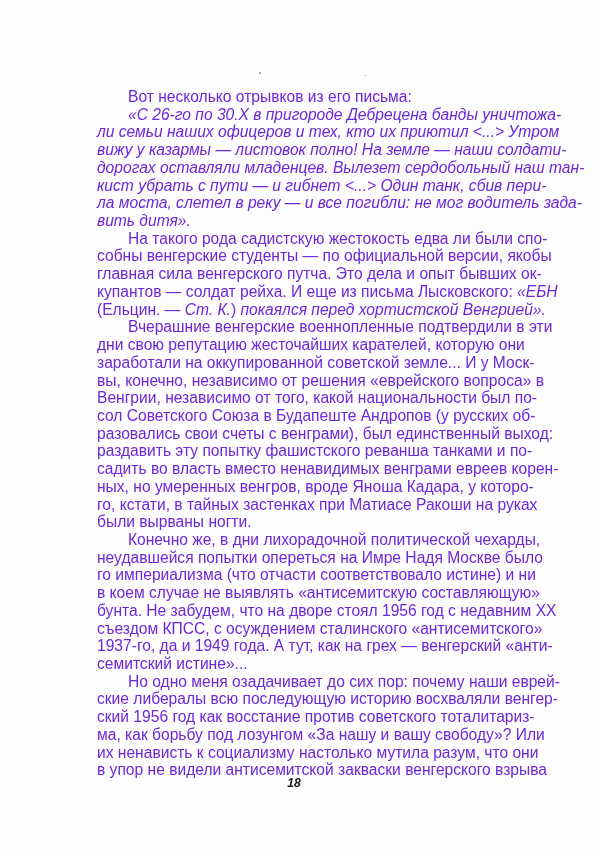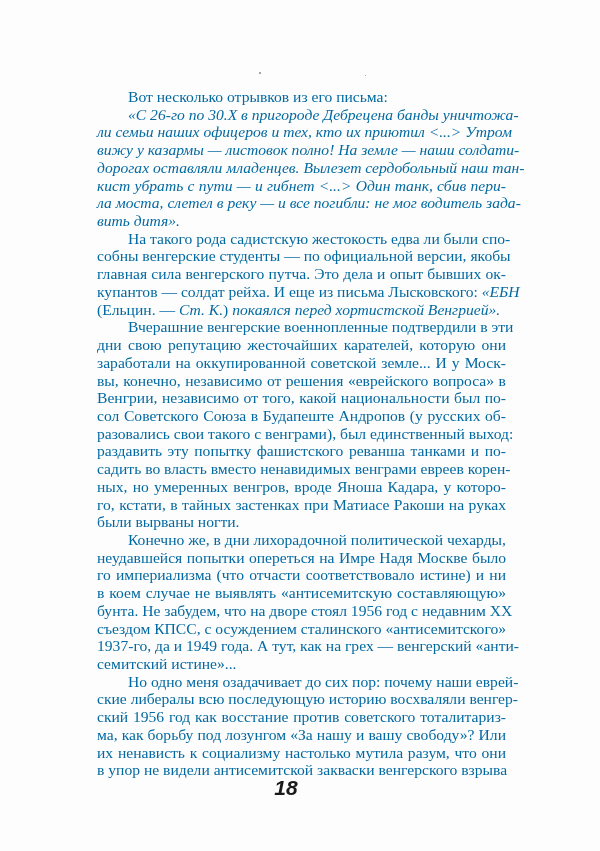--- a/index.html
+++ b/index.html
@@ -1,31 +1,31 @@
 <!DOCTYPE html>
 <html><head>
 <meta charset="utf-8">
 <style>
   html, body { margin:0; padding:0; }
   body { width:600px; height:851px; background:#ffffff; position:relative; overflow:hidden; }
   .page { position:absolute; left:0; top:0; width:600px; height:851px; background:#fdfdfd; }
   .textblock { position:absolute; left:97px; top:88px; width:409px; }
   .line {
-    font-family: Liberation Serif, serif;
+    font-family: Liberation Sans, sans-serif;
     font-size:15.6px; line-height:17.72px; height:17.72px;
-    color:#0369a1; white-space:nowrap;
+    color:#6d28d9; white-space:nowrap;
     text-align:justify; text-align-last:justify;
   }
   .line.last { text-align-last:left; }
   .line.indent { padding-left:31px; }
   .it { font-style:italic; }
   .pagenum {
-    position:absolute; left:0; width:572px; top:776px; text-align:center;
+    position:absolute; left:8px; width:572px; top:776px; text-align:center;
     font-family:"Liberation Sans","DejaVu Sans",sans-serif; font-weight:bold; font-style:italic;
-    font-size:21px; color:#1a1a1a;
+    font-size:12px; color:#1a1a1a;
   }
   .speck { position:absolute; width:2px; height:2px; background:#888; border-radius:1px; }
 </style>
 </head>
 <body>
 
 <div class="page">
   <div class="speck" style="left:259px;top:72px;"></div>
   <div class="speck" style="left:365px;top:75px;width:1px;height:1px;"></div>
 
@@ -49,21 +49,21 @@
         <div class="line"><span>купантов — солдат рейха. И еще из письма Лысковского: </span><span class="it">«ЕБН</span></div>
         <div class="line last"><span>(Ельцин. — </span><span class="it">Ст. К.</span><span>) </span><span class="it">покаялся перед хортистской Венгрией».</span></div>
       </div>
       <div>
         <div class="line indent">Вчерашние венгерские военнопленные подтвердили в эти</div>
         <div class="line">дни свою репутацию жесточайших карателей, которую они</div>
         <div class="line">заработали на оккупированной советской земле... И у Моск-</div>
         <div class="line">вы, конечно, независимо от решения «еврейского вопроса» в</div>
         <div class="line">Венгрии, независимо от того, какой национальности был по-</div>
         <div class="line">сол Советского Союза в Будапеште Андропов (у русских об-</div>
-        <div class="line">разовались свои такого с венграми), был единственный выход:</div>
+        <div class="line">разовались свои счеты с венграми), был единственный выход:</div>
         <div class="line">раздавить эту попытку фашистского реванша танками и по-</div>
         <div class="line">садить во власть вместо ненавидимых венграми евреев корен-</div>
         <div class="line">ных, но умеренных венгров, вроде Яноша Кадара, у которо-</div>
         <div class="line">го, кстати, в тайных застенках при Матиасе Ракоши на руках</div>
         <div class="line last">были вырваны ногти.</div>
       </div>
       <div>
         <div class="line indent">Конечно же, в дни лихорадочной политической чехарды,</div>
         <div class="line">неудавшейся попытки опереться на Имре Надя Москве было</div>
         <div class="line">го империализма (что отчасти соответствовало истине) и ни</div>

